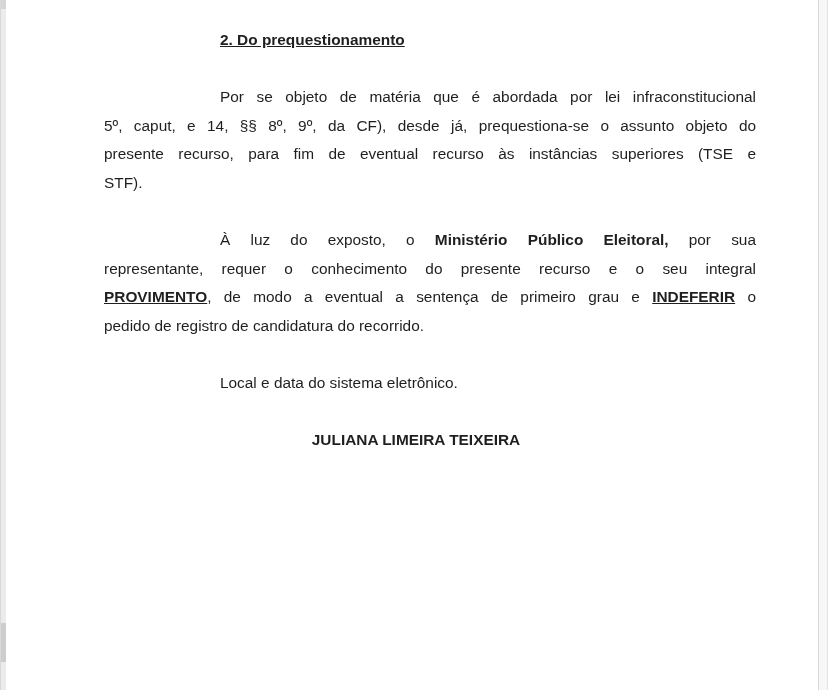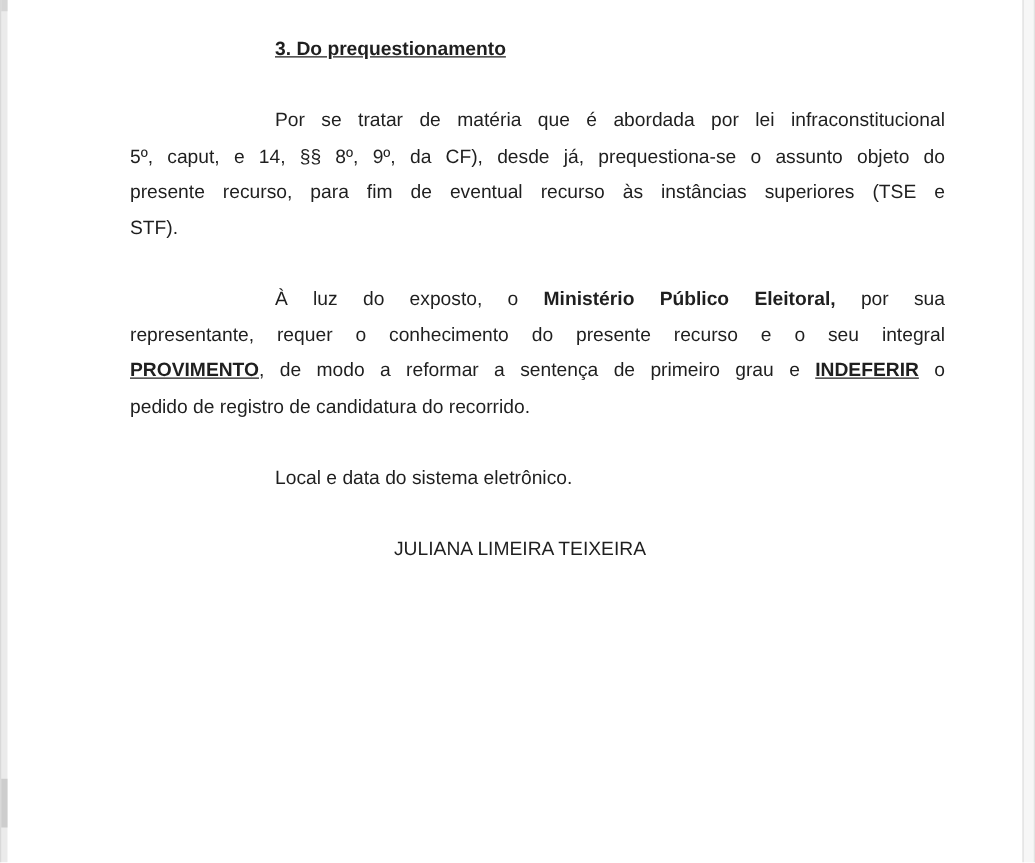--- a/index.html
+++ b/index.html
@@ -81,45 +81,45 @@
   }
   .line.indent { padding-left: 116px; }
   .heading .seg {
     font-weight: 700;
     text-decoration: underline;
   }
   .seg.bold { font-weight: 700; }
   .seg.underline { text-decoration: underline; }
   .signature {
     text-align: center;
-    font-weight: 400;
+    font-weight: 700;
     transform: translateX(-14px);
   }
   .sig-line { line-height: 28.6px; }
 </style>
 </head>
 <body>
 
 <div class="app">
 
   <div class="page">
     <div class="content">
         <div class="block heading">
-          <div class="line indent"><span class="seg">3. Do prequestionamento</span></div>
+          <div class="line indent"><span class="seg">2. Do prequestionamento</span></div>
         </div>
         <div class="block paragraph">
-          <div class="line justify indent"><span class="seg">Por se tratar de matéria que é abordada por lei infraconstitucional</span></div>
+          <div class="line justify indent"><span class="seg">Por se objeto de matéria que é abordada por lei infraconstitucional</span></div>
           <div class="line justify"><span class="seg">5º, caput, e 14, §§ 8º, 9º, da CF), desde já, prequestiona-se o assunto objeto do</span></div>
           <div class="line justify"><span class="seg">presente recurso, para fim de eventual recurso às instâncias superiores (TSE e</span></div>
           <div class="line"><span class="seg">STF).</span></div>
         </div>
         <div class="block paragraph">
           <div class="line justify indent"><span class="seg">À luz do exposto, o </span><span class="seg bold">Ministério Público Eleitoral,</span><span class="seg"> por sua</span></div>
           <div class="line justify"><span class="seg">representante, requer o conhecimento do presente recurso e o seu integral</span></div>
-          <div class="line justify"><span class="seg bold underline">PROVIMENTO</span><span class="seg">, de modo a reformar a sentença de primeiro grau e </span><span class="seg bold underline">INDEFERIR</span><span class="seg"> o</span></div>
+          <div class="line justify"><span class="seg bold underline">PROVIMENTO</span><span class="seg">, de modo a eventual a sentença de primeiro grau e </span><span class="seg bold underline">INDEFERIR</span><span class="seg"> o</span></div>
           <div class="line"><span class="seg">pedido de registro de candidatura do recorrido.</span></div>
         </div>
         <div class="block paragraph">
           <div class="line indent"><span class="seg">Local e data do sistema eletrônico.</span></div>
         </div>
         <div class="block signature">
           <div class="sig-line">JULIANA LIMEIRA TEIXEIRA</div>
         </div>
       </div>
   </div>

